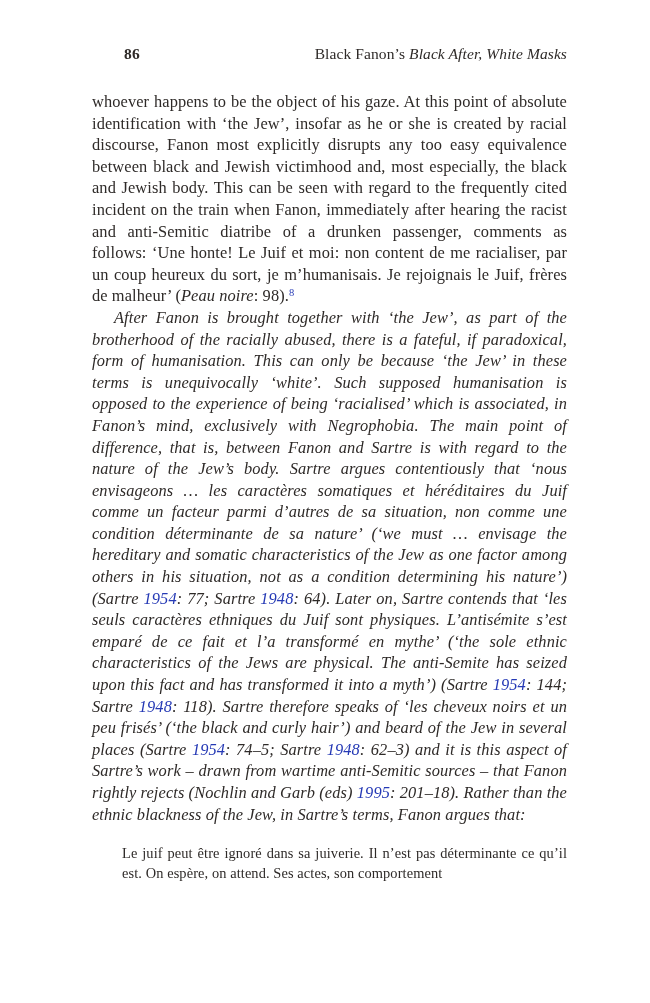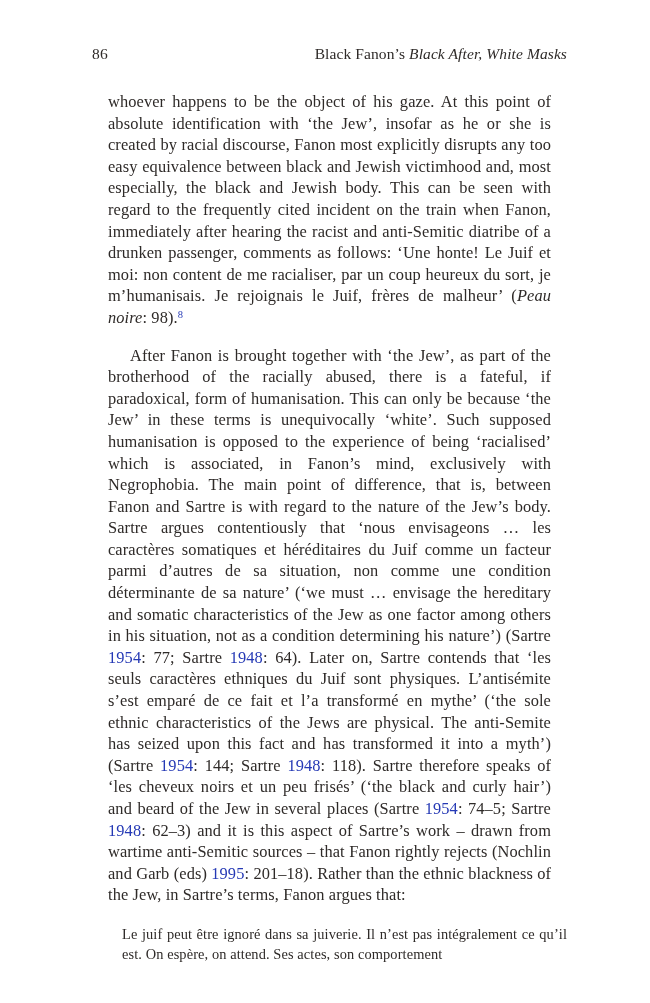--- a/index.html
+++ b/index.html
@@ -18,32 +18,32 @@
     overflow: hidden;
   }
   .running-head {
     display: flex;
     justify-content: space-between;
     align-items: baseline;
     font-size: 15.5px;
     line-height: 19px;
     margin: 0 0 28px 0;
   }
-  .page-num { font-weight: 400; letter-spacing: 0.2px; }
+  .page-num { font-weight: 700; letter-spacing: 0.2px; margin-left: 32px; }
   .running-title { letter-spacing: 0.1px; }
   .it { font-style: italic; }
   .body-text p {
-    margin: 16px;
+    margin: 0;
     font-size: 16.4px;
     line-height: 21.6px;
     text-align: justify;
     text-justify: inter-word;
     letter-spacing: 0.1px;
   }
-  .body-text p.indented { text-indent: 22px; }
+  .body-text p.indented { text-indent: 22px; font-style: italic; }
   .cite-link { color: #2539b5; cursor: pointer; }
   .note-link {
     color: #2539b5;
     font-size: 64%;
     position: relative;
     top: -0.5em;
     line-height: 0;
     cursor: pointer;
   }
   blockquote.quote {
@@ -64,15 +64,15 @@
   <header class="running-head">
     <span class="page-num">86</span>
     <span class="running-title"><span>Black Fanon’s </span><span class="it">Black After, White Masks</span></span>
   </header>
 
   <div class="body-text">
       <p><span>whoever happens to be the object of his gaze. At this point of absolute identification with ‘the Jew’, insofar as he or she is created by racial discourse, Fanon most explicitly disrupts any too easy equivalence between black and Jewish victimhood and, most especially, the black and Jewish body. This can be seen with regard to the frequently cited incident on the train when Fanon, immediately after hearing the racist and anti-Semitic diatribe of a drunken passenger, comments as follows: ‘Une honte! Le Juif et moi: non content de me racialiser, par un coup heureux du sort, je m’humanisais. Je rejoignais le Juif, frères de malheur’ (</span><span class="it">Peau noire</span><span>: 98).</span><span class="note-link">8</span></p>
       <p class="indented"><span>After Fanon is brought together with ‘the Jew’, as part of the brotherhood of the racially abused, there is a fateful, if paradoxical, form of humanisation. This can only be because ‘the Jew’ in these terms is unequivocally ‘white’. Such supposed humanisation is opposed to the experience of being ‘racialised’ which is associated, in Fanon’s mind, exclusively with Negrophobia. The main point of difference, that is, between Fanon and Sartre is with regard to the nature of the Jew’s body. Sartre argues contentiously that ‘nous envisageons … les caractères somatiques et héréditaires du Juif comme un facteur parmi d’autres de sa situation, non comme une condition déterminante de sa nature’ (‘we must … envisage the hereditary and somatic characteristics of the Jew as one factor among others in his situation, not as a condition determining his nature’) (Sartre </span><span class="cite-link">1954</span><span>: 77; Sartre </span><span class="cite-link">1948</span><span>: 64). Later on, Sartre contends that ‘les seuls caractères ethniques du Juif sont physiques. L’antisémite s’est emparé de ce fait et l’a transformé en mythe’ (‘the sole ethnic characteristics of the Jews are physical. The anti-Semite has seized upon this fact and has transformed it into a myth’) (Sartre </span><span class="cite-link">1954</span><span>: 144; Sartre </span><span class="cite-link">1948</span><span>: 118). Sartre therefore speaks of ‘les cheveux noirs et un peu frisés’ (‘the black and curly hair’) and beard of the Jew in several places (Sartre </span><span class="cite-link">1954</span><span>: 74–5; Sartre </span><span class="cite-link">1948</span><span>: 62–3) and it is this aspect of Sartre’s work – drawn from wartime anti-Semitic sources – that Fanon rightly rejects (Nochlin and Garb (eds) </span><span class="cite-link">1995</span><span>: 201–18). Rather than the ethnic blackness of the Jew, in Sartre’s terms, Fanon argues that:</span></p>
     </div>
 
-  <blockquote class="quote"><span>Le juif peut être ignoré dans sa juiverie. Il n’est pas intégralement ce qu’il est. On espère, on attend. Ses actes, son comportement</span></blockquote>
+  <blockquote class="quote"><span>Le juif peut être ignoré dans sa juiverie. Il n’est pas déterminante ce qu’il est. On espère, on attend. Ses actes, son comportement</span></blockquote>
 
 </div>
 
 </body></html>

